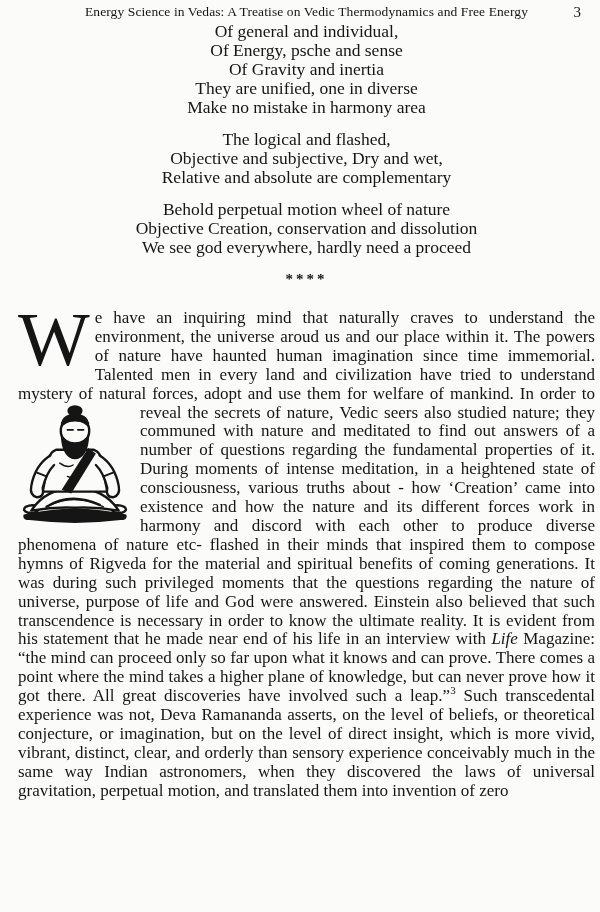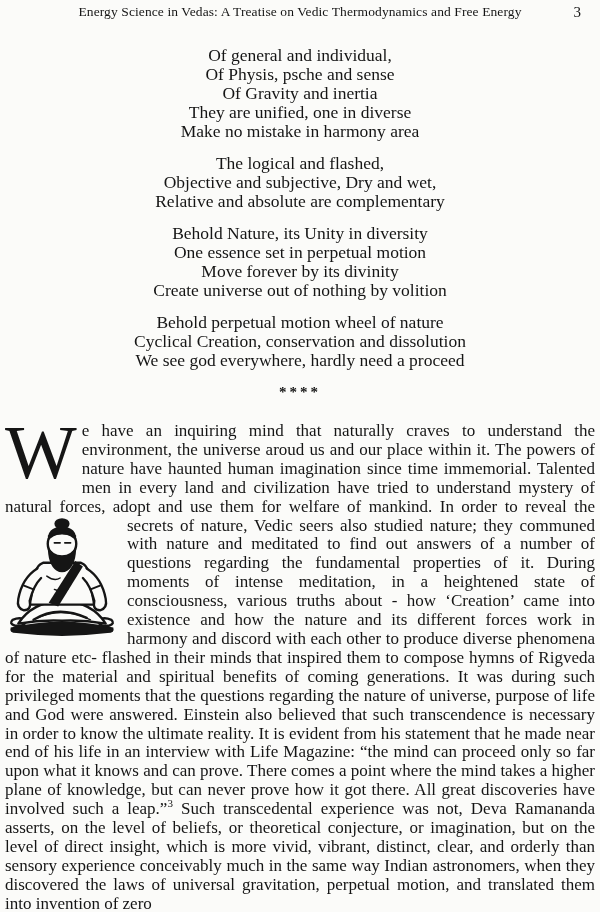--- a/index.html
+++ b/index.html
@@ -1,77 +1,71 @@
 <!DOCTYPE html>
 <html><head>
 <meta charset="utf-8">
 <style>
   html,body{margin:0;padding:0;}
   body{
     width:600px;height:912px;overflow:hidden;
     background:#fbfbf9;color:#151515;
     font-family:"Liberation Serif","DejaVu Serif",serif;
   }
-  .page{position:relative;width:600px;height:912px;padding:4px 5px 0 5px;box-sizing:border-box;overflow:hidden;}
+  .page{position:relative;width:600px;height:912px;padding:4px 5px 0 18px;box-sizing:border-box;overflow:hidden;}
   .running-header{position:relative;height:18px;font-size:13.5px;}
   .running-title{text-align:center;letter-spacing:.1px;}
   .page-number{position:absolute;right:14px;top:0;font-size:15px;}
-  .poem{margin-top:24px;text-align:center;font-size:17.5px;line-height:19px;}
+  .poem{text-align:center;font-size:17.5px;line-height:19px;}
   .stanza{margin:0 0 13px 0;}
   .separator{
     text-align:center;font-weight:bold;font-size:15px;
     letter-spacing:3px;margin:12px 0 0 0;
   }
   .body-text{
     margin:20px 0 0 0;font-size:17px;line-height:18.9px;
     text-align:justify;
   }
   .dropcap{
     float:left;font-size:76px;line-height:57px;height:57px;
     margin:2px 5px 0 0;
   }
   .sage-float{
     float:left;width:114px;margin:0 8px 10px 0;
   }
   .sage-float svg{display:block;}
-  .ital{}
+  .ital{font-style:italic;}
   sup{font-size:11px;line-height:0;}
 </style>
 </head>
 <body>
 
 <div class="page">
 
   <div class="running-header">
     <div class="running-title">Energy Science in Vedas: A Treatise  on Vedic Thermodynamics and Free Energy</div>
     <div class="page-number">3</div>
   </div>
 
   <div class="poem">
     <div class="stanza">
       <div>Of general and individual,</div>
-      <div>Of Physis, psche and sense</div>
+      <div>Of Energy, psche and sense</div>
       <div>Of Gravity and inertia</div>
       <div>They are unified, one in diverse</div>
       <div>Make no mistake in harmony area</div>
     </div>
     <div class="stanza">
       <div>The logical and flashed,</div>
       <div>Objective and subjective, Dry and wet,</div>
       <div>Relative and absolute are complementary</div>
     </div>
     <div class="stanza">
-      <div>Behold Nature, its Unity in diversity</div>
-      <div>One essence set in perpetual motion</div>
-      <div>Move forever by its divinity</div>
-      <div>Create universe out of nothing by volition</div>
-    </div>
-    <div class="stanza">
       <div>Behold perpetual motion wheel of nature</div>
-      <div>Cyclical Creation, conservation and dissolution</div>
+      <div>Objective Creation, conservation and dissolution</div>
       <div>We see god everywhere, hardly need a proceed</div>
     </div>
     <div class="separator">****</div>
   </div>
 
   <p class="body-text"><span class="dropcap">W</span><span>e have an inquiring mind that naturally craves to understand the environment, the universe aroud us and our place within it. The powers of nature have haunted human imagination since time immemorial. Talented men in every land and civilization have tried to understand mystery of natural forces, adopt and use them for welfare of mankind. In order to reveal the secrets of nature, </span><span class="sage-float">
         <svg width="114" height="122" viewBox="0 0 120 128" xmlns="http://www.w3.org/2000/svg">
         <g stroke="#151515" stroke-width="2.5" fill="#fbfbf9" stroke-linecap="round" stroke-linejoin="round">
           <path d="M6 116 Q60 104 114 116 Q116 122 108 122 Q60 128 12 122 Q4 122 6 116 Z" fill="#151515" stroke="none"></path>
           <path d="M8 108 Q4 112 10 114 Q20 116 22 110 Q18 104 8 108 Z"></path>

